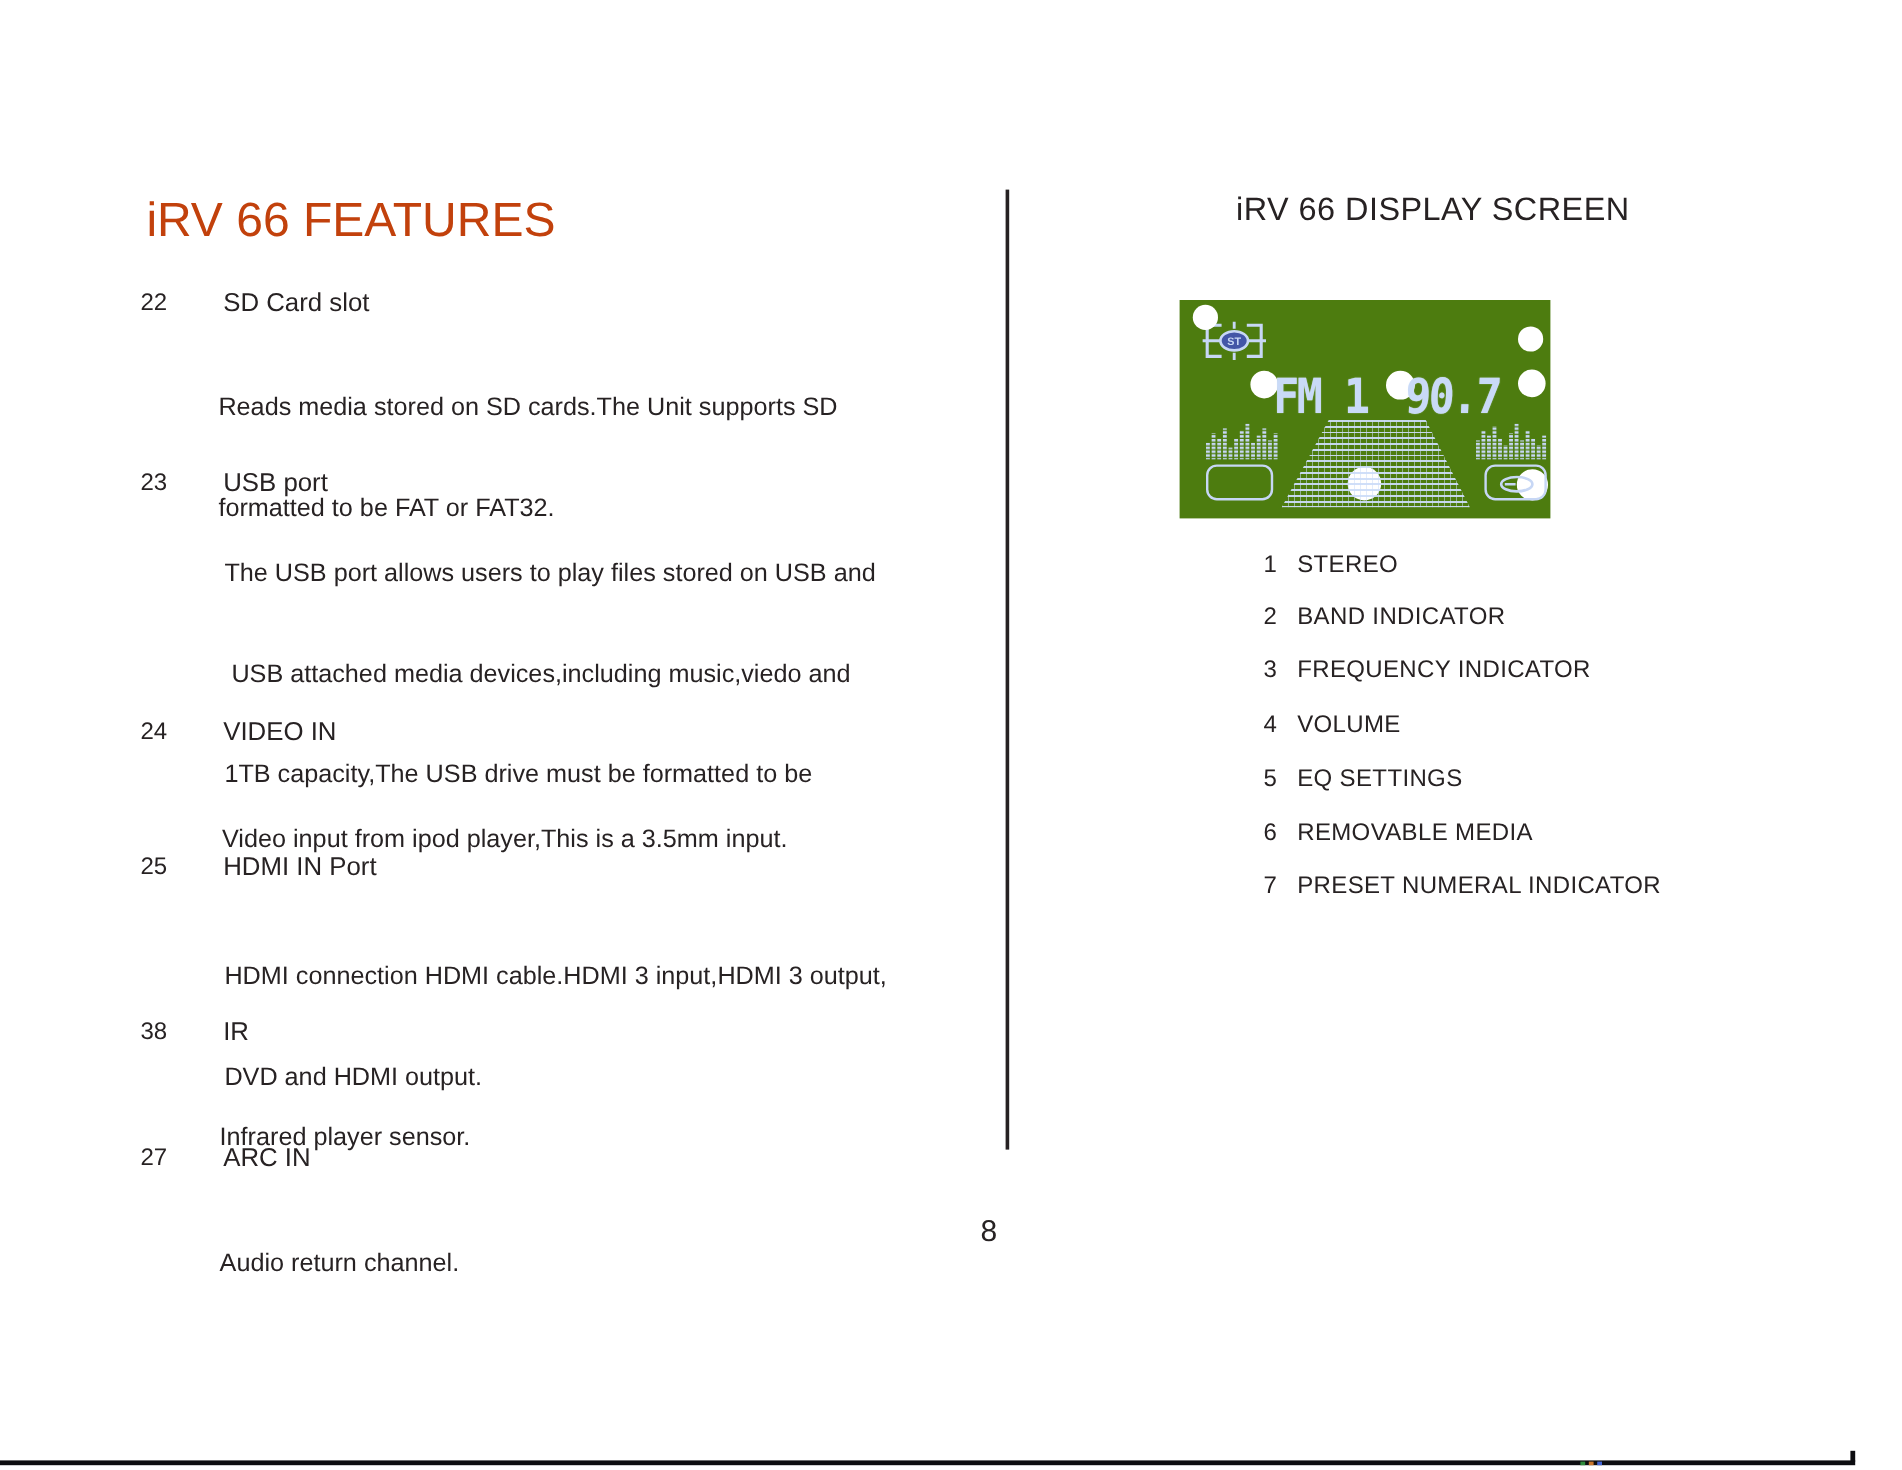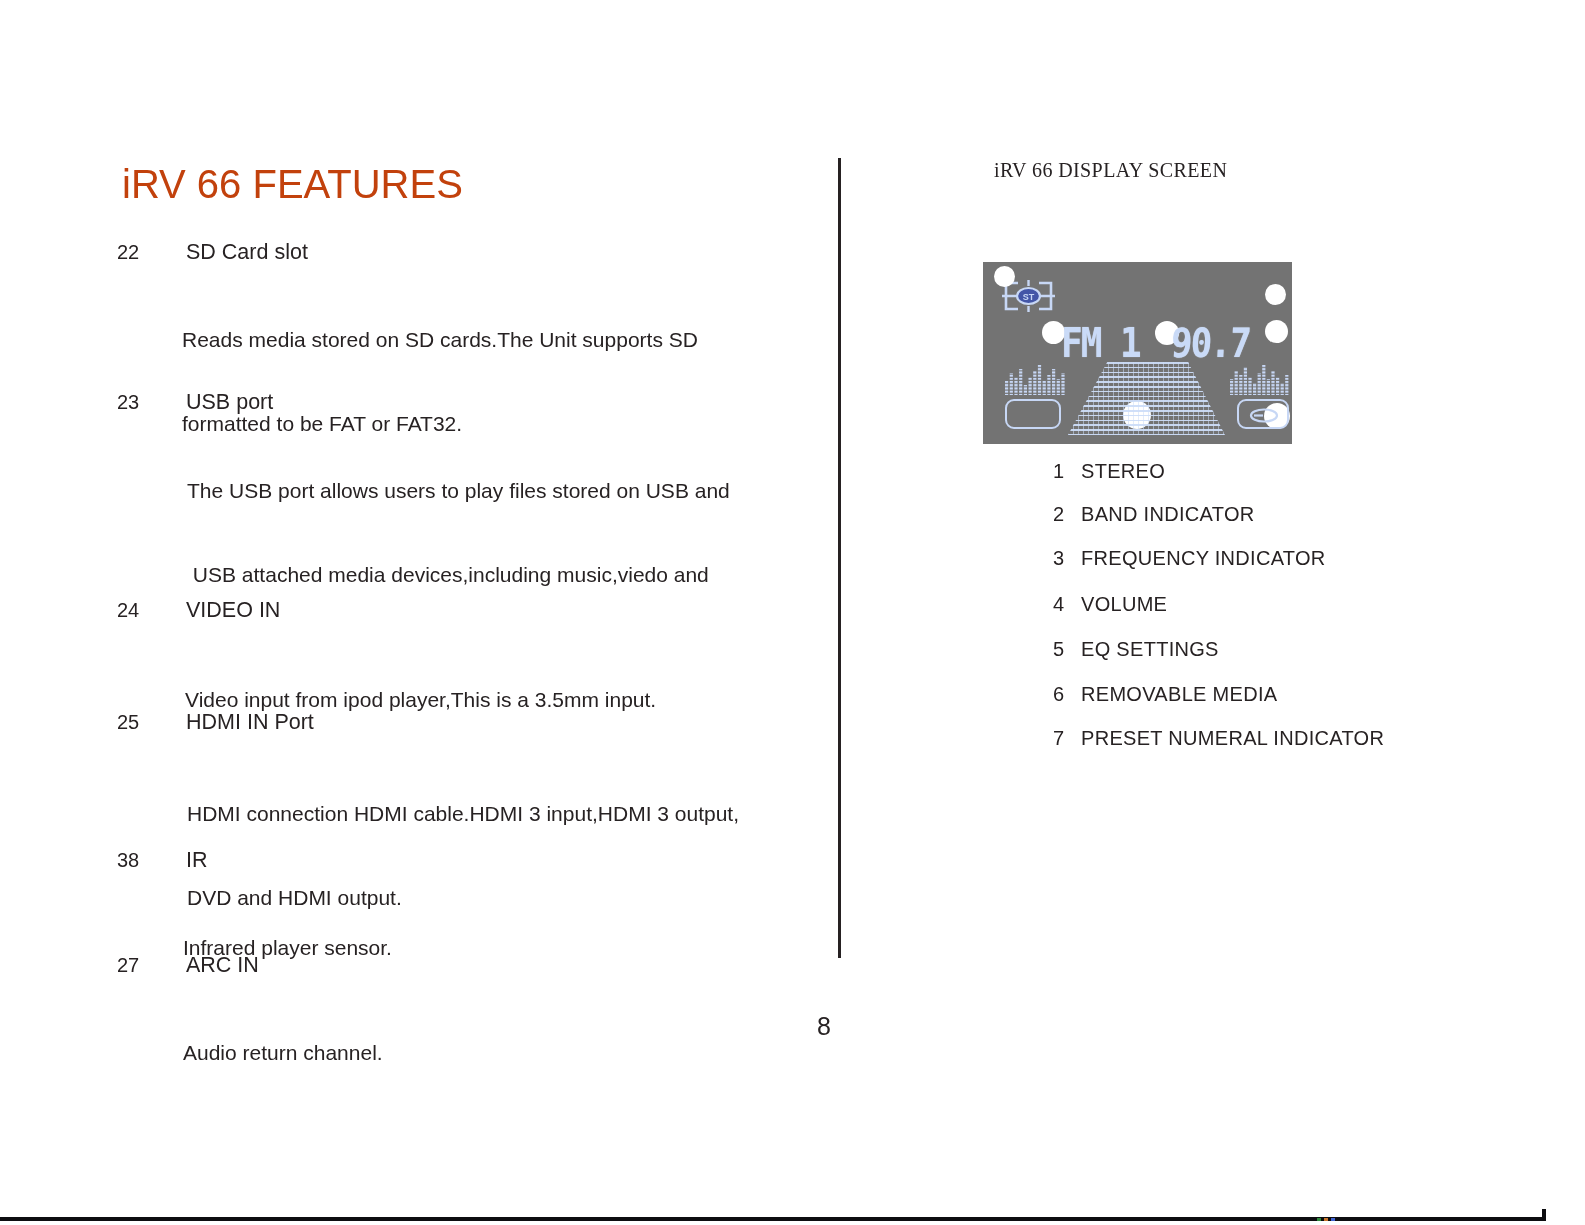--- a/index.html
+++ b/index.html
@@ -14,22 +14,22 @@
   .feature-num{position:absolute;left:0;top:1px;width:40px;font-size:20px;}
   .feature-head{position:absolute;left:69px;top:0;font-size:21.5px;white-space:pre;}
   .feature-body{position:absolute;left:65px;top:30px;font-size:21px;line-height:28px;white-space:pre;}
   
   #divider{left:838px;top:158px;width:3px;height:800px;background:#262122;}
   #page-number{left:806px;top:1012px;width:36px;text-align:center;font-size:25px;}
   #bottom-rule{left:0;top:1217px;width:1546px;height:4px;background:#0d0d10;}
   #bottom-rule-tick{left:1542px;top:1209px;width:4px;height:9px;background:#0d0d10;}
   .artifact-dot{top:1218px;width:4px;height:3px;}
   
-  #screen-heading{left:994px;top:159px;font-size:20px;letter-spacing:.4px;font-family:Liberation Serif, serif;}
-  #display-screen{left:983px;top:250px;width:309px;height:182px;background:#737373;margin-top:12px;}
+  #screen-heading{left:1030px;top:159px;font-size:27px;letter-spacing:.4px;}
+  #display-screen{left:983px;top:250px;width:309px;height:182px;background:#4d7c0f;}
   .callout-circle{position:absolute;background:#ffffff;border-radius:50%;}
   .seg-text{
     position:absolute;font-family:"DejaVu Sans Mono",monospace;font-weight:bold;
     color:#c9daf7;transform:scaleY(1.12);transform-origin:top left;
     text-shadow:0 0 1px rgba(230,240,255,.6);letter-spacing:-2px;
   }
   .eq-svg{position:absolute;}
   #speaker-grid{
     position:absolute;left:85px;top:100px;width:157px;height:73px;
     clip-path:polygon(25% 0,76.5% 0,100% 100%,0 100%);
@@ -55,23 +55,24 @@
     <div class="feature-head">SD Card slot</div>
     <div class="feature-body" style="left:65px">
       <div>Reads media stored on SD cards.The Unit supports SD</div>
       <div>formatted to be FAT or FAT32.</div>
     </div>
   </div>
 
   <div class="abs feature-item" style="top:390px">
     <div class="feature-num">23</div>
     <div class="feature-head">USB port</div>
-    <div class="feature-body" style="left:70px;top:31px">
+    <div class="feature-body" style="left:70px;top:18px">
       <div>The USB port allows users to play files stored on USB and</div>
       <div> USB attached media devices,including music,viedo and</div>
+      <div>1TB capacity,The USB drive must be formatted to be</div>
     </div>
   </div>
 
   <div class="abs feature-item" style="top:598px">
     <div class="feature-num">24</div>
     <div class="feature-head">VIDEO IN</div>
     <div class="feature-body" style="left:68px;top:32px">
       <div>Video input from ipod player,This is a 3.5mm input.</div>
     </div>
   </div>

